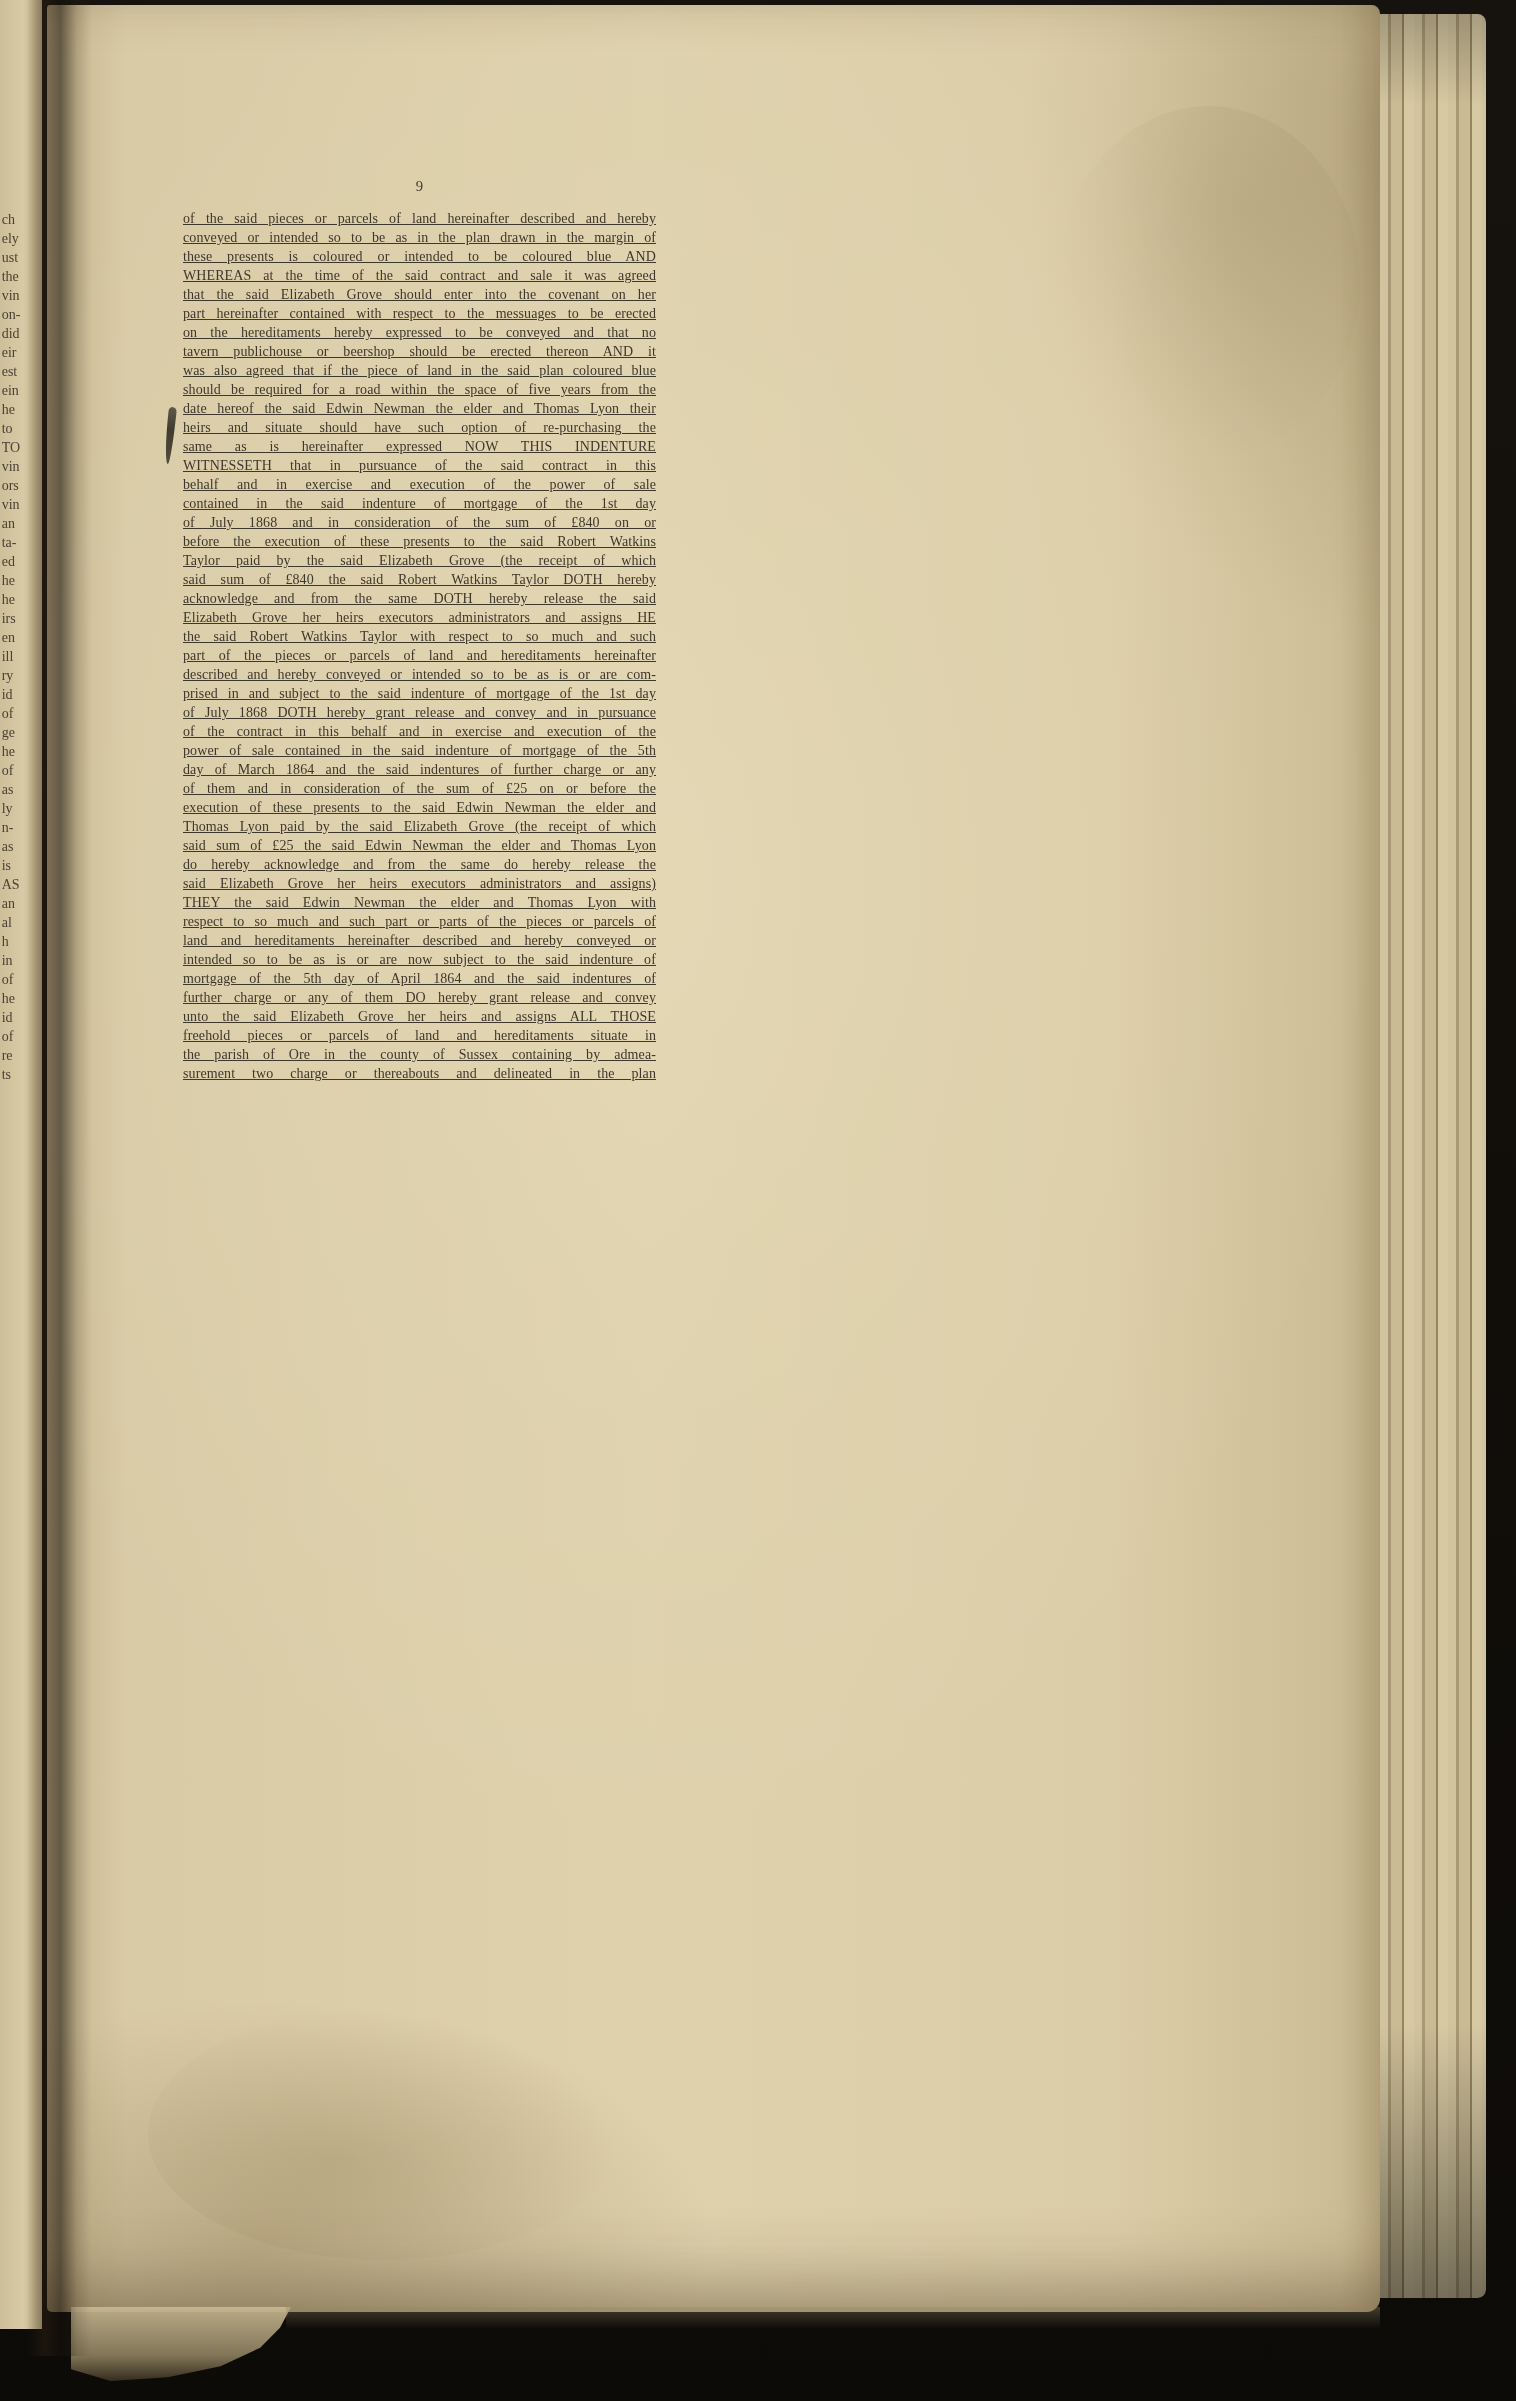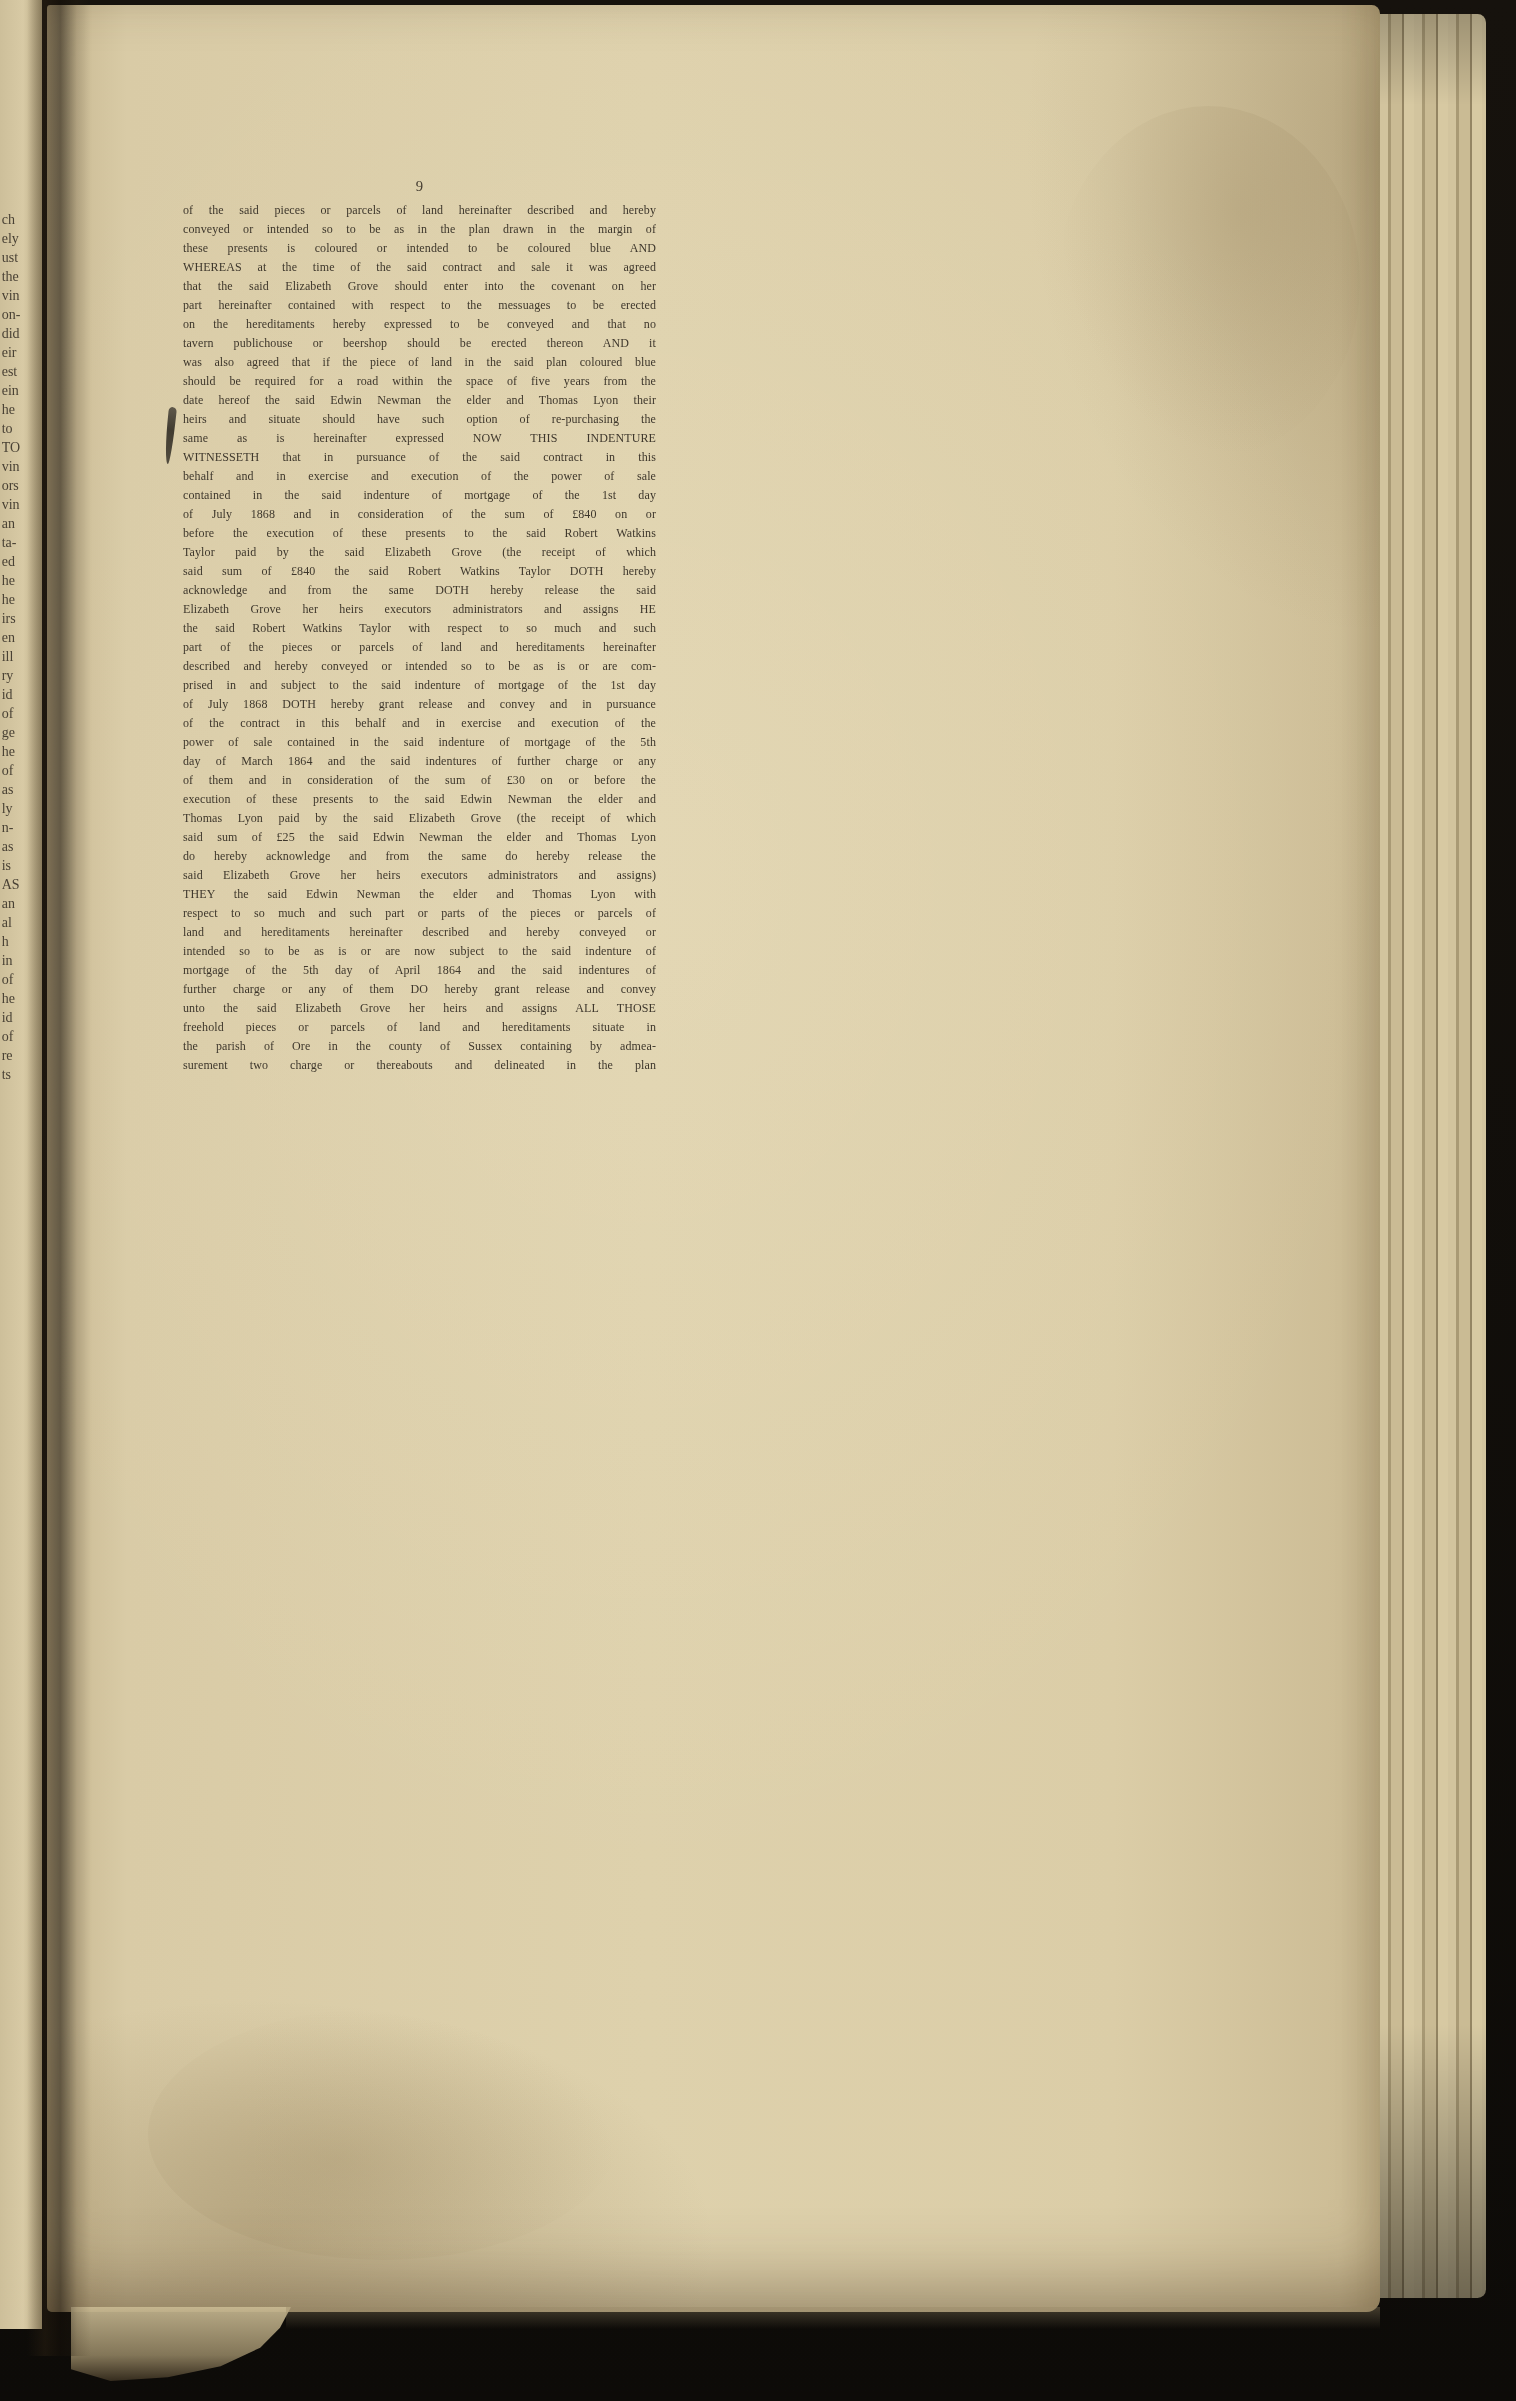--- a/index.html
+++ b/index.html
@@ -97,27 +97,28 @@
   .page-number {
     position: absolute;
     left: 136px; top: 173px;
     width: 473px;
     text-align: center;
     font-size: 14.7px;
     color: #443c30;
   }
   .text-block {
     position: absolute;
-    left: 136px; top: 196px;
+    left: 136px; top: 204px;
     width: 473px;
     color: #3e372c;
-    font-size: 12px;
+    font-size: 14px;
     line-height: 19px;
     letter-spacing: 0.1px;
     word-spacing: 0.8px;
+    text-decoration: underline;
   }
   .text-block .line {
     text-align: justify;
     text-align-last: justify;
     height: 19px;
     overflow: visible;
   }
   
   .ink-mark {
     position: absolute;
@@ -228,21 +229,21 @@
         <div class="line">acknowledge and from the same DOTH hereby release the said</div>
         <div class="line">Elizabeth Grove her heirs executors administrators and assigns HE</div>
         <div class="line">the said Robert Watkins Taylor with respect to so much and such</div>
         <div class="line">part of the pieces or parcels of land and hereditaments hereinafter</div>
         <div class="line">described and hereby conveyed or intended so to be as is or are com-</div>
         <div class="line">prised in and subject to the said indenture of mortgage of the 1st day</div>
         <div class="line">of July 1868 DOTH hereby grant release and convey and in pursuance</div>
         <div class="line">of the contract in this behalf and in exercise and execution of the</div>
         <div class="line">power of sale contained in the said indenture of mortgage of the 5th</div>
         <div class="line">day of March 1864 and the said indentures of further charge or any</div>
-        <div class="line">of them and in consideration of the sum of £30 on or before the</div>
+        <div class="line">of them and in consideration of the sum of £25 on or before the</div>
         <div class="line">execution of these presents to the said Edwin Newman the elder and</div>
         <div class="line">Thomas Lyon paid by the said Elizabeth Grove (the receipt of which</div>
         <div class="line">said sum of £25 the said Edwin Newman the elder and Thomas Lyon</div>
         <div class="line">do hereby acknowledge and from the same do hereby release the</div>
         <div class="line">said Elizabeth Grove her heirs executors administrators and assigns)</div>
         <div class="line">THEY the said Edwin Newman the elder and Thomas Lyon with</div>
         <div class="line">respect to so much and such part or parts of the pieces or parcels of</div>
         <div class="line">land and hereditaments hereinafter described and hereby conveyed or</div>
         <div class="line">intended so to be as is or are now subject to the said indenture of</div>
         <div class="line">mortgage of the 5th day of April 1864 and the said indentures of</div>

